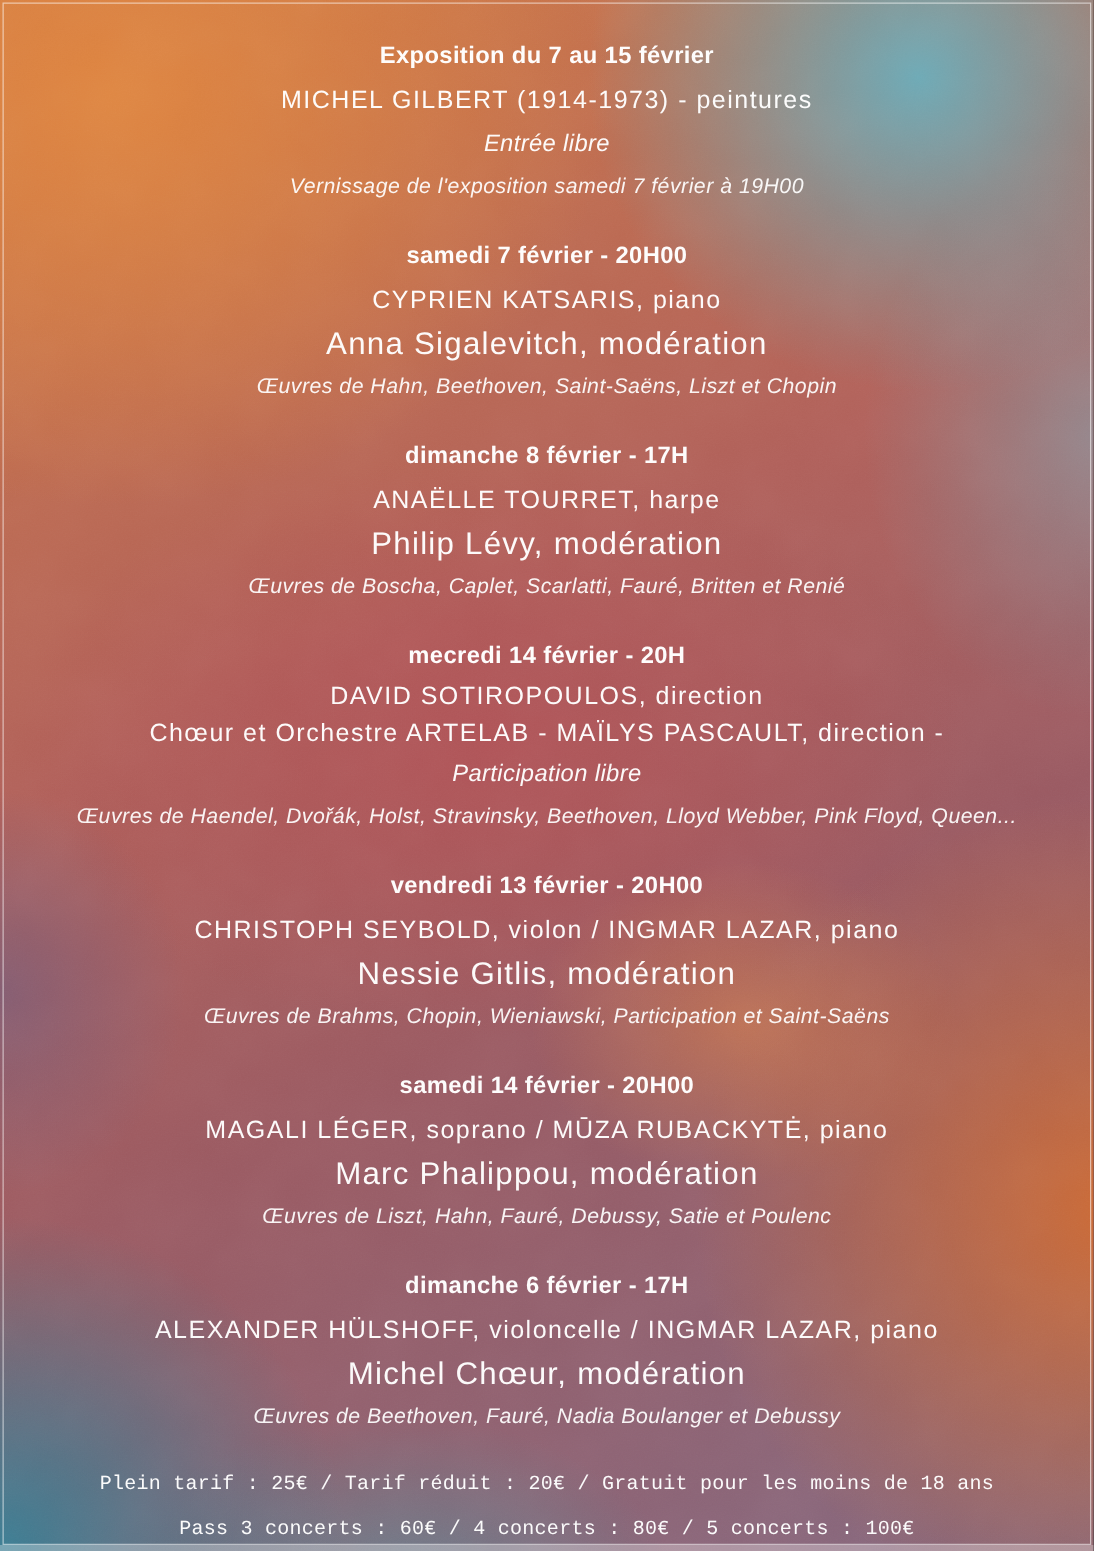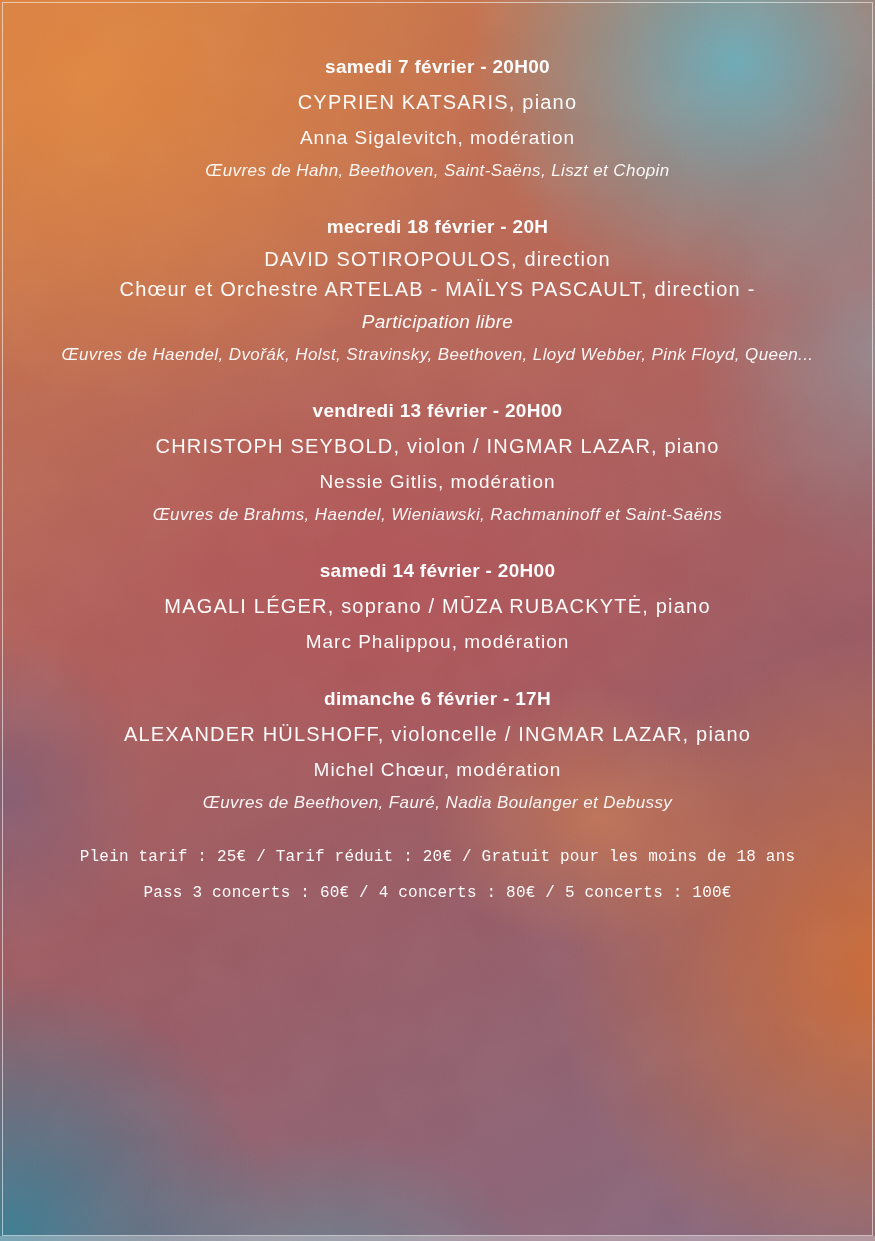--- a/index.html
+++ b/index.html
@@ -42,21 +42,21 @@
   .date{
     font-size:19px;font-weight:bold;line-height:35px;letter-spacing:0.3px;
     color:rgba(255,255,255,0.98);
   }
   .performers{
     font-size:20px;font-weight:400;line-height:36px;letter-spacing:1.2px;
     color:rgba(255,255,255,0.97);
   }
   .performers-tight{line-height:30px;}
   .moderator{
-    font-size:19px;font-weight:400;line-height:35px;letter-spacing:1px;
+    font-size:25px;font-weight:400;line-height:35px;letter-spacing:1px;
     color:rgba(255,255,255,0.97);
   }
   .entry{
     font-size:19px;font-style:italic;line-height:35px;letter-spacing:0.3px;
     color:rgba(255,255,255,0.96);
   }
   .works{
     font-size:17px;font-style:italic;line-height:32px;letter-spacing:0.4px;
     color:rgba(255,255,255,0.93);
   }
@@ -81,48 +81,61 @@
     </filter>
     <rect width="875" height="1241" filter="url(#blotch)" opacity="0.16"></rect>
     <rect width="875" height="1241" filter="url(#grain)" opacity="0.10"></rect>
   </svg>
 
   <div class="frame"></div>
   <div class="bottom-strip"></div>
 
   <div class="content">
 
+    <section>
+      <p class="date">Exposition du 7 au 15 février</p>
+      <p class="performers">MICHEL GILBERT (1914-1973) - peintures</p>
+      <p class="entry">Entrée libre</p>
+      <p class="works">Vernissage de l'exposition samedi 7 février à 19H00</p>
+    </section>
 
     <section class="gap">
       <p class="date">samedi 7 février - 20H00</p>
       <p class="performers">CYPRIEN KATSARIS, piano</p>
       <p class="moderator">Anna Sigalevitch, modération</p>
       <p class="works">Œuvres de Hahn, Beethoven, Saint-Saëns, Liszt et Chopin</p>
     </section>
 
+    <section class="gap">
+      <p class="date">dimanche 8 février - 17H</p>
+      <p class="performers">ANAËLLE TOURRET, harpe</p>
+      <p class="moderator">Philip Lévy, modération</p>
+      <p class="works">Œuvres de Boscha, Caplet, Scarlatti, Fauré, Britten et Renié</p>
+    </section>
 
     <section class="gap">
-      <p class="date">mecredi 18 février - 20H</p>
+      <p class="date">mecredi 14 février - 20H</p>
       <p class="performers performers-tight">DAVID SOTIROPOULOS, direction</p>
       <p class="performers performers-tight">Chœur et Orchestre ARTELAB - MAÏLYS PASCAULT, direction -</p>
       <p class="entry">Participation libre</p>
       <p class="works">Œuvres de Haendel, Dvořák, Holst, Stravinsky, Beethoven, Lloyd Webber, Pink Floyd, Queen...</p>
     </section>
 
     <section class="gap">
       <p class="date">vendredi 13 février - 20H00</p>
       <p class="performers">CHRISTOPH SEYBOLD, violon / INGMAR LAZAR, piano</p>
       <p class="moderator">Nessie Gitlis, modération</p>
-      <p class="works">Œuvres de Brahms, Haendel, Wieniawski, Rachmaninoff et Saint-Saëns</p>
+      <p class="works">Œuvres de Brahms, Chopin, Wieniawski, Participation et Saint-Saëns</p>
     </section>
 
     <section class="gap">
       <p class="date">samedi 14 février - 20H00</p>
       <p class="performers">MAGALI LÉGER, soprano / MŪZA RUBACKYTĖ, piano</p>
       <p class="moderator">Marc Phalippou, modération</p>
+      <p class="works">Œuvres de Liszt, Hahn, Fauré, Debussy, Satie et Poulenc</p>
     </section>
 
     <section class="gap">
       <p class="date">dimanche 6 février - 17H</p>
       <p class="performers">ALEXANDER HÜLSHOFF, violoncelle / INGMAR LAZAR, piano</p>
       <p class="moderator">Michel Chœur, modération</p>
       <p class="works">Œuvres de Beethoven, Fauré, Nadia Boulanger et Debussy</p>
     </section>
 
     <section class="gap-sm">

